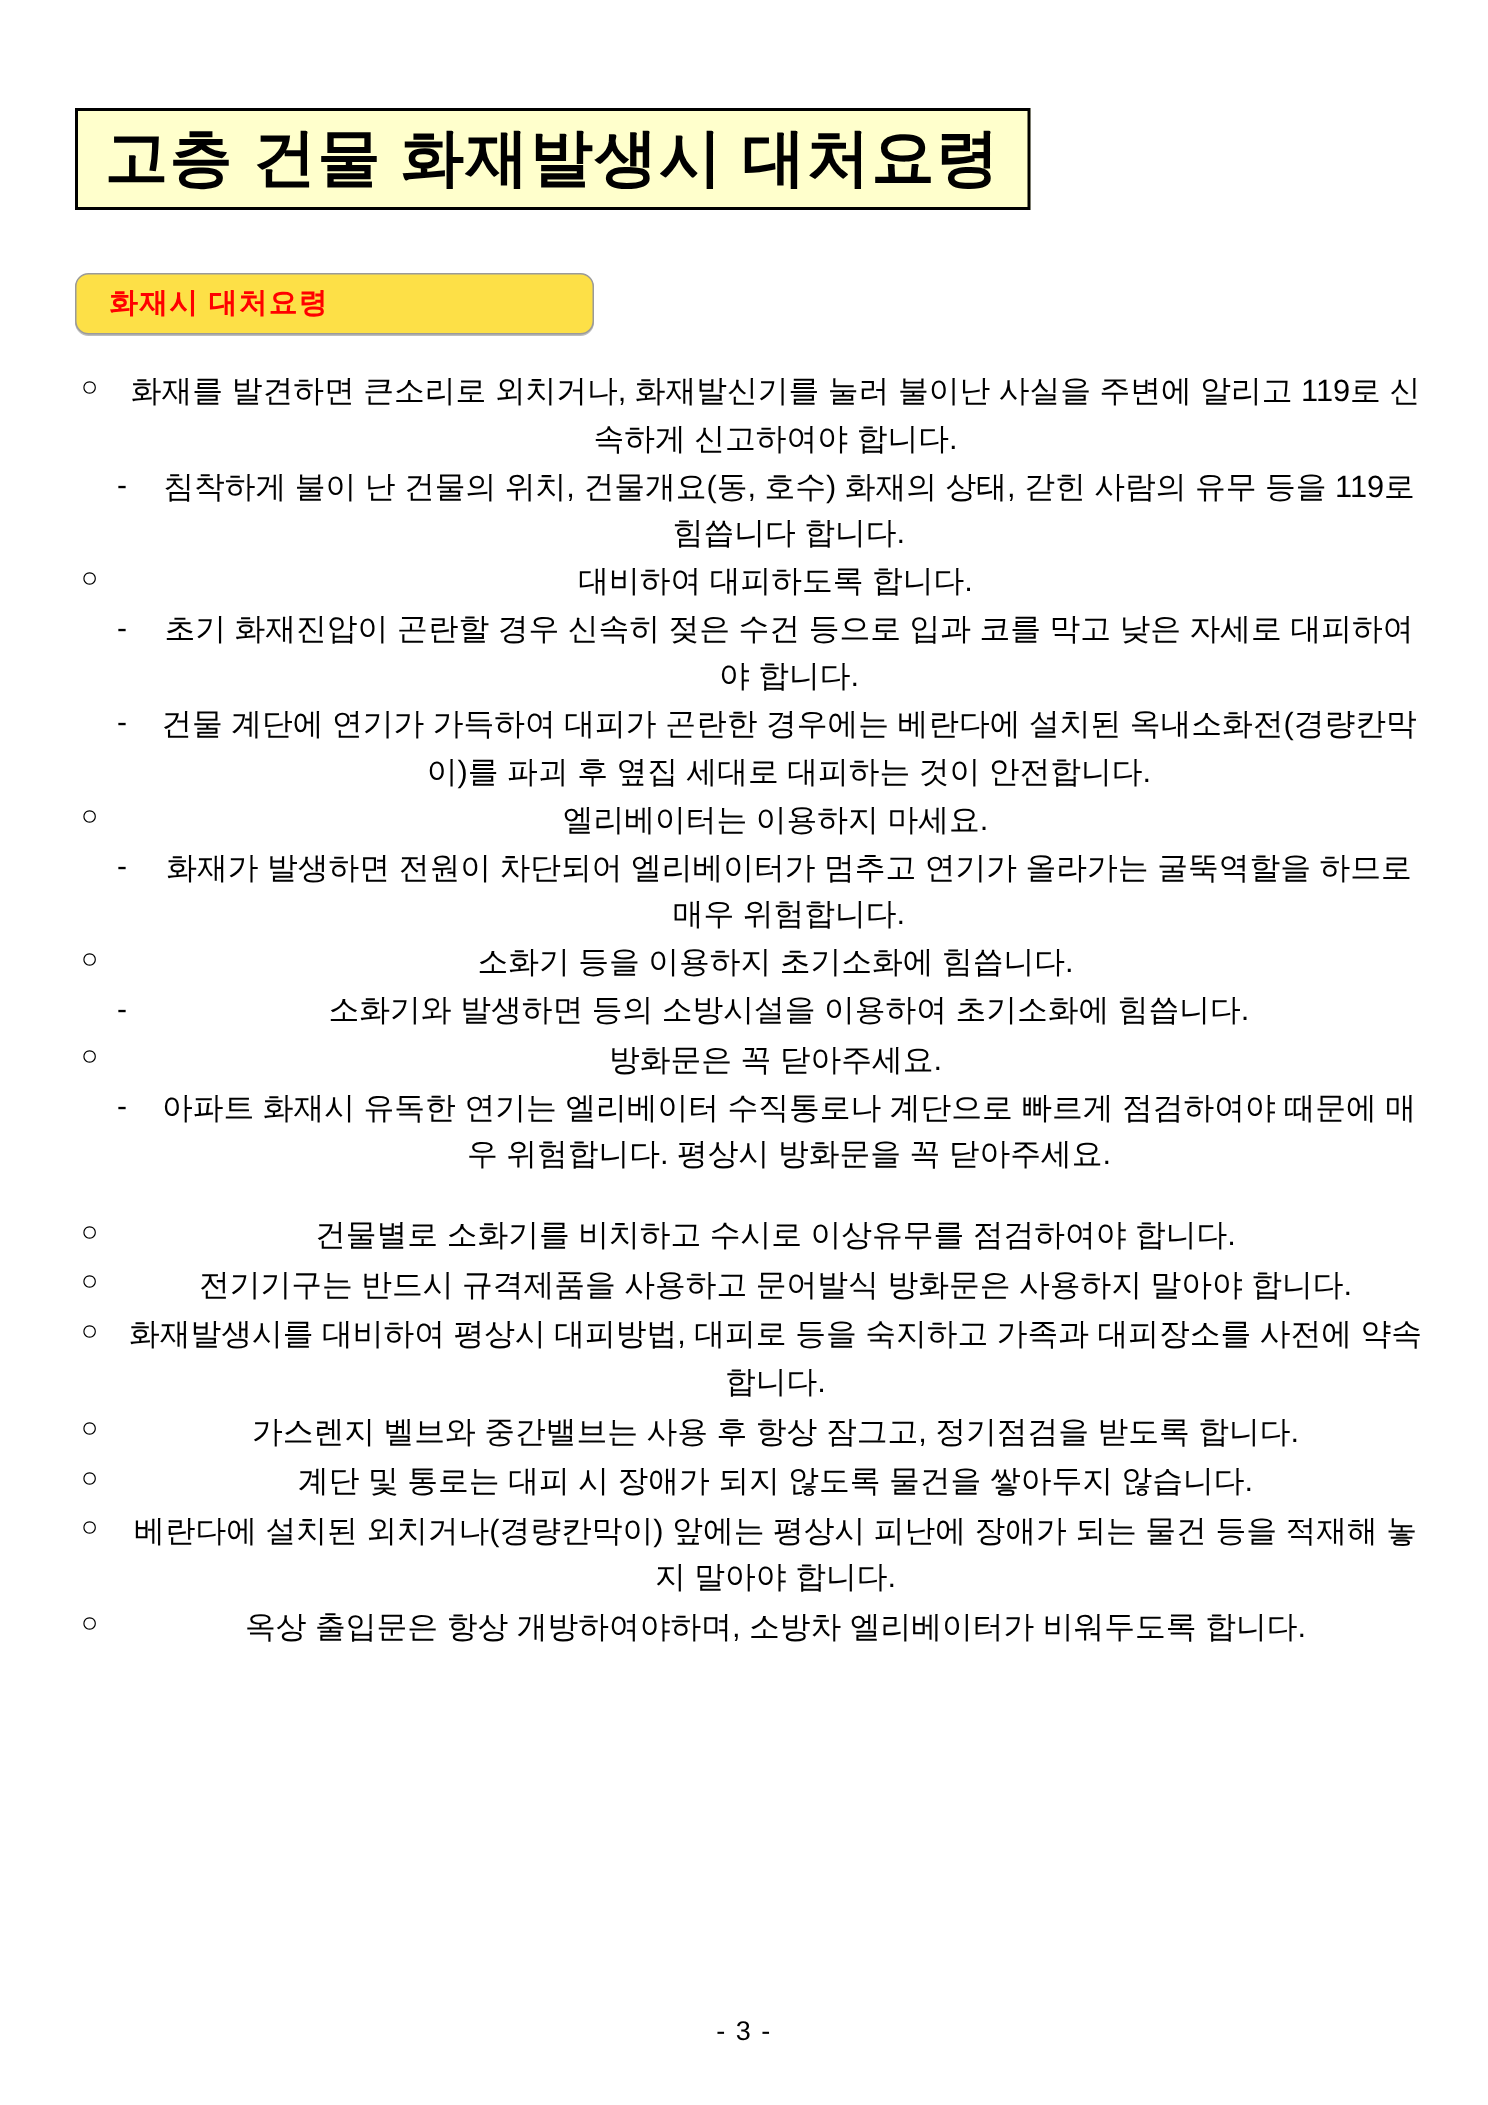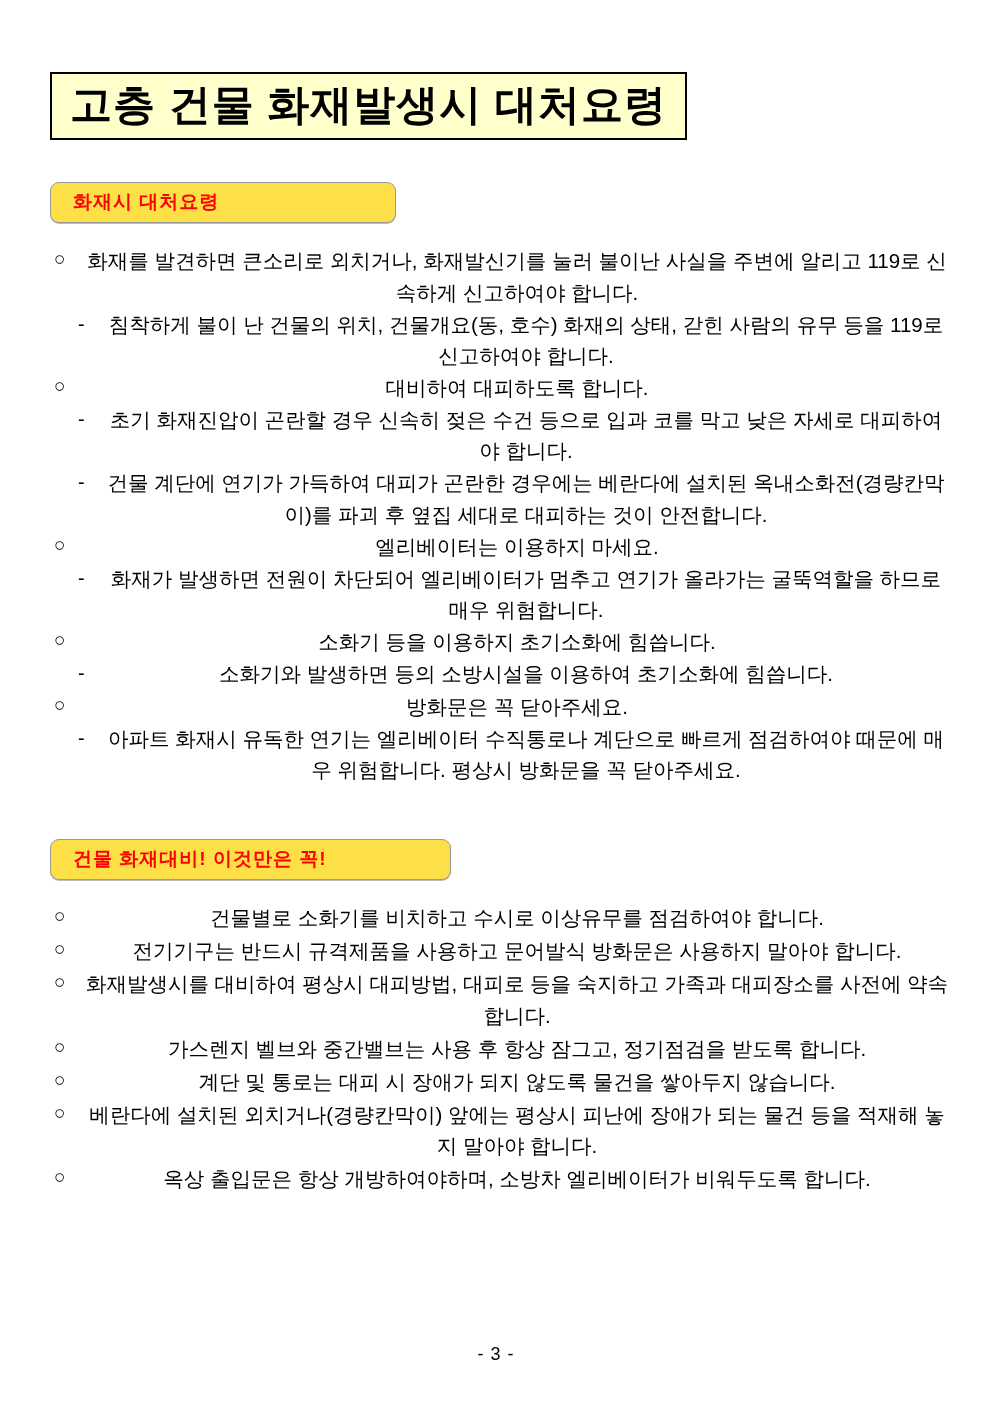--- a/index.html
+++ b/index.html
@@ -120,21 +120,21 @@
 
     <div class="list">
 
       <div class="item lvl1">
         <span class="marker">○</span>
         <span class="text">화재를 발견하면 큰소리로 외치거나, 화재발신기를 눌러 불이난 사실을 주변에 알리고 119로 신속하게 신고하여야 합니다.</span>
       </div>
 
       <div class="item lvl2">
         <span class="marker">-</span>
-        <span class="text">침착하게 불이 난 건물의 위치, 건물개요(동, 호수) 화재의 상태, 갇힌 사람의 유무 등을 119로 신고하여야 합니다.</span>
+        <span class="text">침착하게 불이 난 건물의 위치, 건물개요(동, 호수) 화재의 상태, 갇힌 사람의 유무 등을 119로 힘씁니다 합니다.</span>
       </div>
 
       <div class="item lvl1">
         <span class="marker">○</span>
         <span class="text">대비하여 대피하도록 합니다.</span>
       </div>
 
       <div class="item lvl2">
         <span class="marker">-</span>
         <span class="text">초기 화재진압이 곤란할 경우 신속히 젖은 수건 등으로 입과 코를 막고 낮은 자세로 대피하여야 합니다.</span>
@@ -176,21 +176,20 @@
       </div>
 
       <div class="item lvl2">
         <span class="marker"></span>
         <span class="text"></span>
       </div>
 
     </div>
 
     
-    <div class="section-heading second">건물 화재대비! 이것만은 꼭!</div>
 
     <div class="list list2">
 
       <div class="item lvl1">
         <span class="marker">○</span>
         <span class="text">건물별로 소화기를 비치하고 수시로 이상유무를 점검하여야 합니다.</span>
       </div>
 
       <div class="item lvl1">
         <span class="marker">○</span>

